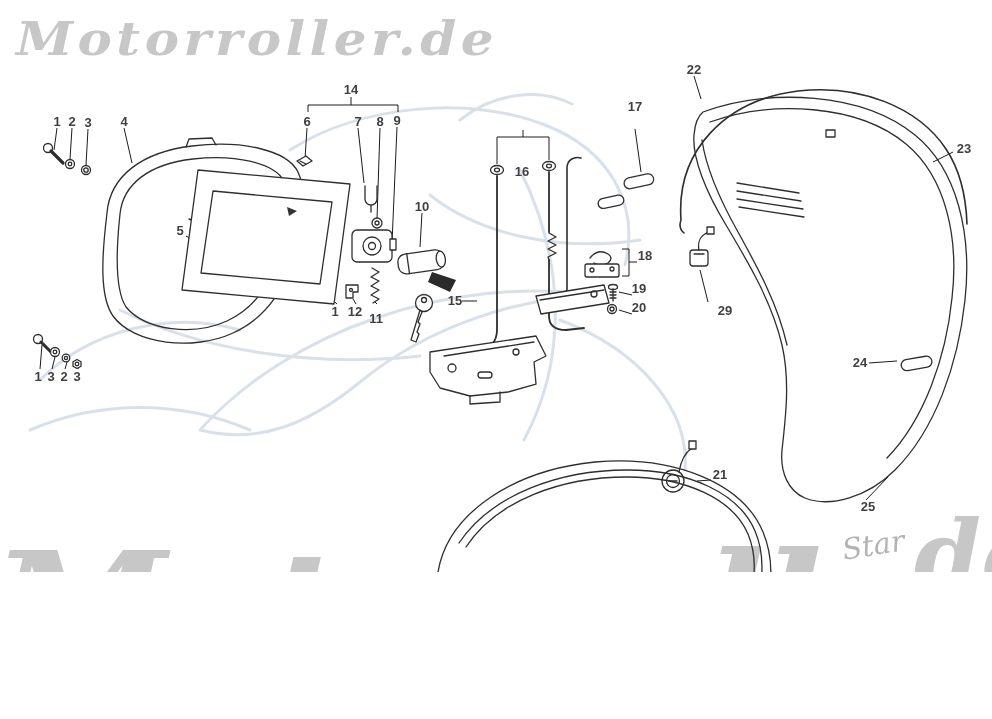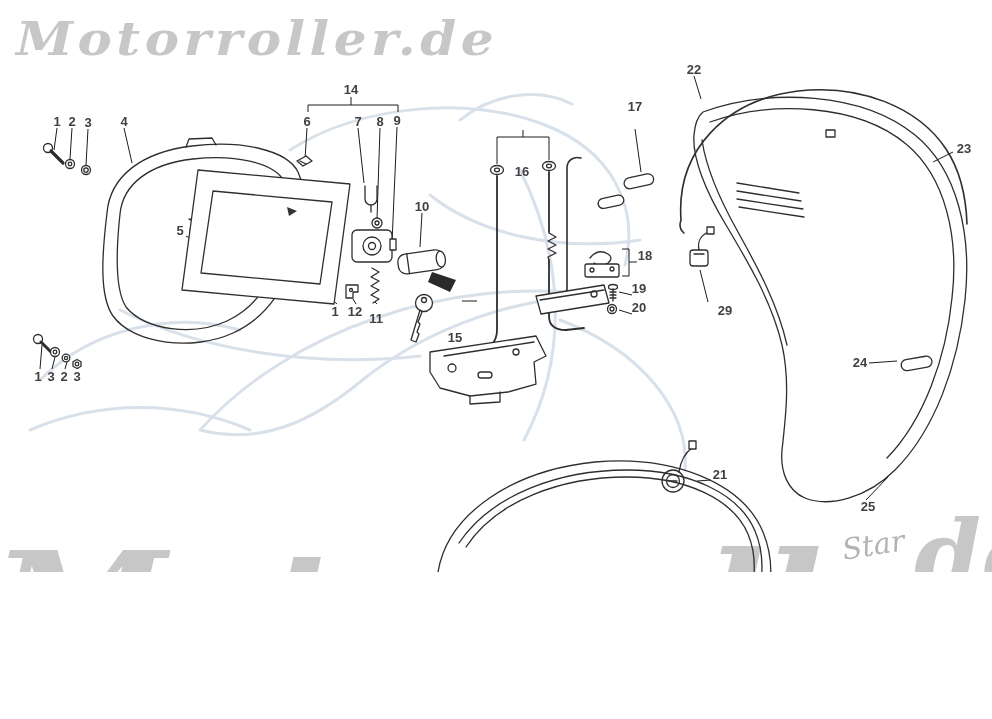--- a/index.html
+++ b/index.html
@@ -261,21 +261,21 @@
       <span class="callout" style="left: 397px; top: 120px;">9</span>
       <span class="callout" style="left: 522px; top: 127px; margin-top: 44px;">16</span>
       <span class="callout" style="left: 635px; top: 106px;">17</span>
       <span class="callout" style="left: 694px; top: 69px;">22</span>
       <span class="callout" style="left: 964px; top: 148px;">23</span>
       <span class="callout" style="left: 180px; top: 230px;">5</span>
       <span class="callout" style="left: 422px; top: 206px;">10</span>
       <span class="callout" style="left: 335px; top: 311px;">1</span>
       <span class="callout" style="left: 355px; top: 311px;">12</span>
       <span class="callout" style="left: 376px; top: 318px;">11</span>
-      <span class="callout" style="left: 455px; top: 300px; margin-top: 37px;">15</span>
+      <span class="callout" style="left: 455px; top: 300px;">15</span>
       <span class="callout" style="left: 645px; top: 255px;">18</span>
       <span class="callout" style="left: 639px; top: 288px;">19</span>
       <span class="callout" style="left: 639px; top: 307px;">20</span>
       <span class="callout" style="left: 725px; top: 310px;">29</span>
       <span class="callout" style="left: 860px; top: 362px;">24</span>
       <span class="callout" style="left: 38px; top: 376px;">1</span>
       <span class="callout" style="left: 51px; top: 376px;">3</span>
       <span class="callout" style="left: 64px; top: 376px;">2</span>
       <span class="callout" style="left: 77px; top: 376px;">3</span>
       <span class="callout" style="left: 720px; top: 474px;">21</span>

